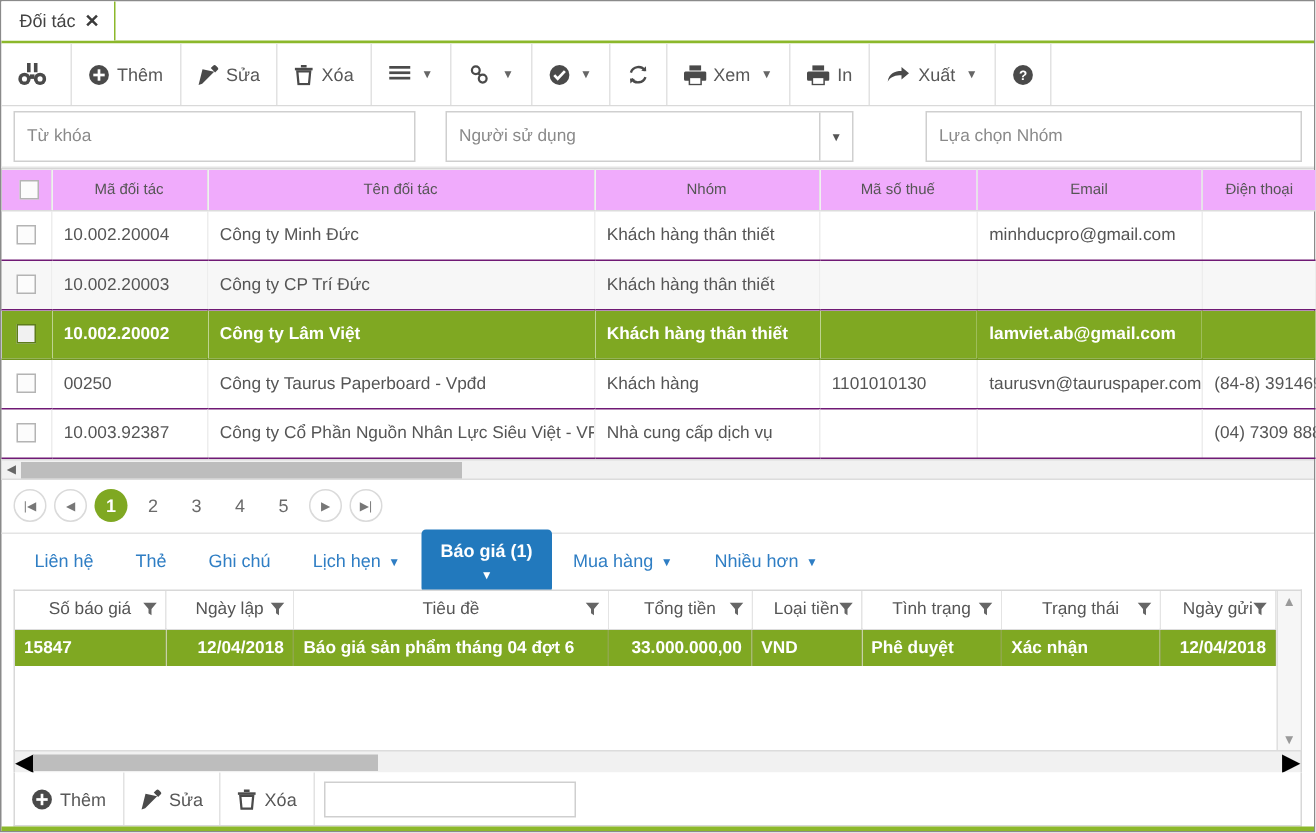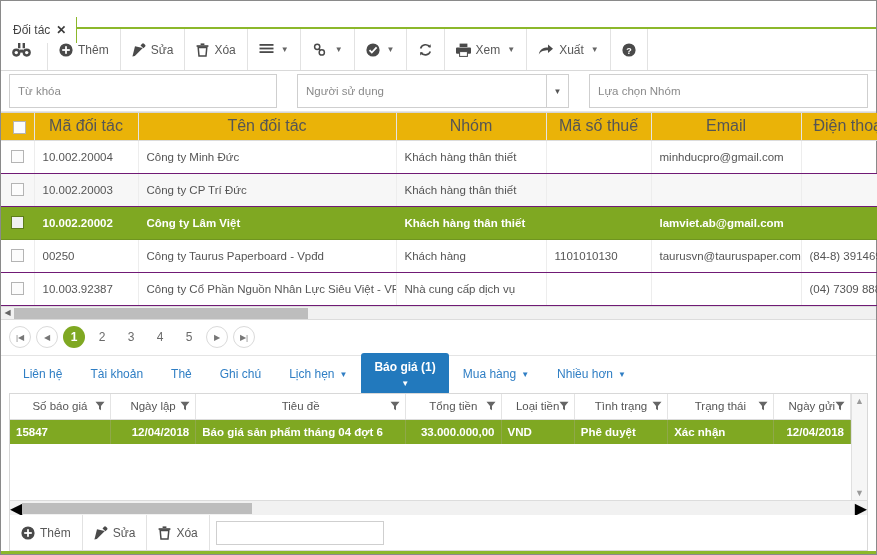--- a/index.html
+++ b/index.html
@@ -30,21 +30,21 @@
   }
   .doc-tab {
     display: flex; align-items: center;
     gap: 6px;
     padding: 0 10px 0 12px;
     font-size: 12px;
     color: #444;
     border-right: 1px solid #8cb82b;
     background: #fff;
     position: relative;
-    top: 16px;
+    top: 0;
   }
   .doc-tab .x {
     font-size: 12px; font-weight: bold; color: #3b3b3b;
     line-height: 1;
     cursor: pointer;
   }
   .tabstrip-filler { flex: 1; }
 
   
   .toolbar {
@@ -93,44 +93,44 @@
     width: 272px; margin-right: 20px;
     position: relative; padding-right: 24px;
   }
   .f-select .arrow {
     position: absolute; right: 0; top: 0; bottom: 0;
     width: 22px;
     border-left: 1px solid #cfcfcf;
     display: flex; align-items: center; justify-content: center;
     font-size: 8px; color: #555;
   }
-  .f-group { flex: 1; }
+  .f-group { flex: 1; margin-left: 28px; }
 
   
   .grid-top {
     flex: 0 0 auto;
     border-top: 1px solid #d6d6d6;
     position: relative;
   }
   table.grid {
     border-collapse: collapse;
     width: 877px;
     table-layout: fixed;
     font-size: 11.5px;
   }
   table.grid th {
     height: 27px;
     font-weight: normal;
     color: #555;
-    background: #eab308;
+    background: #f0abfc;
     border-right: 1px solid #e4e4e4;
     border-bottom: 1px solid #dcdcdc;
     padding: 0 12px;
     text-align: center;
-    font-size: 16px;
+    font-size: 10px;
     white-space: nowrap;
     overflow: hidden;
   }
   table.grid td {
     height: 33px;
     color: #555;
     border-right: 1px solid #ededed;
     border-bottom: 1px solid #701a75;
     padding: 0 8px;
     white-space: nowrap;
@@ -433,20 +433,30 @@
         <svg width="15" height="14" viewBox="0 0 15 14">
           <rect x="3.6" y="0.6" width="7.8" height="3.4" fill="#4a4a4a"></rect>
           <path d="M1 4.6h13a1 1 0 0 1 1 1v4.2a1 1 0 0 1-1 1h-13a1 1 0 0 1-1-1V5.6a1 1 0 0 1 1-1z" fill="#4a4a4a"></path>
           <rect x="3.6" y="8.6" width="7.8" height="4.8" fill="#fff" stroke="#4a4a4a" stroke-width="1"></rect>
         </svg>
       </span>
       <span>Xem</span>
       <span class="caret">▼</span>
     </div>
 
+    <div class="tb-btn">
+      <span class="tb-ico">
+        <svg width="15" height="14" viewBox="0 0 15 14">
+          <rect x="3.6" y="0.6" width="7.8" height="3.4" fill="#4a4a4a"></rect>
+          <path d="M1 4.6h13a1 1 0 0 1 1 1v4.2a1 1 0 0 1-1 1h-13a1 1 0 0 1-1-1V5.6a1 1 0 0 1 1-1z" fill="#4a4a4a"></path>
+          <rect x="3.6" y="8.6" width="7.8" height="4.8" fill="#fff" stroke="#4a4a4a" stroke-width="1"></rect>
+        </svg>
+      </span>
+      <span>In</span>
+    </div>
 
     <div class="tb-btn">
       <span class="tb-ico">
         <svg width="16" height="14" viewBox="0 0 16 14">
           <path d="M0.8 11.5C1.6 6 5.4 4.4 10 4.4V1.6l5 4.2-5 4.2V7.2C6.2 7.2 3 7.8 0.8 11.5z" fill="#4a4a4a"></path>
         </svg>
       </span>
       <span>Xuất</span>
       <span class="caret">▼</span>
     </div>
@@ -573,23 +583,20 @@
         <span class="g">▶</span>
       </div>
     <div class="pg">
         <span class="g">▶|</span>
       </div>
   </div>
 
   <div class="subtabs">
     <div class="st">
       <span>Liên hệ</span>
-    </div>
-    <div class="st">
-      <span>Tài khoản</span>
     </div>
     <div class="st">
       <span>Thẻ</span>
     </div>
     <div class="st">
       <span>Ghi chú</span>
     </div>
     <div class="st">
       <span>Lịch hẹn</span>
       <span class="caret">▼</span>

